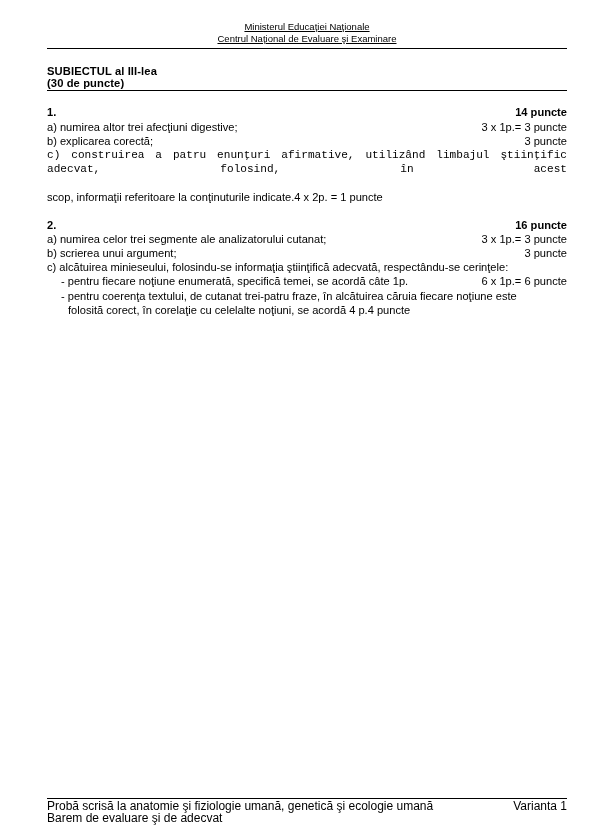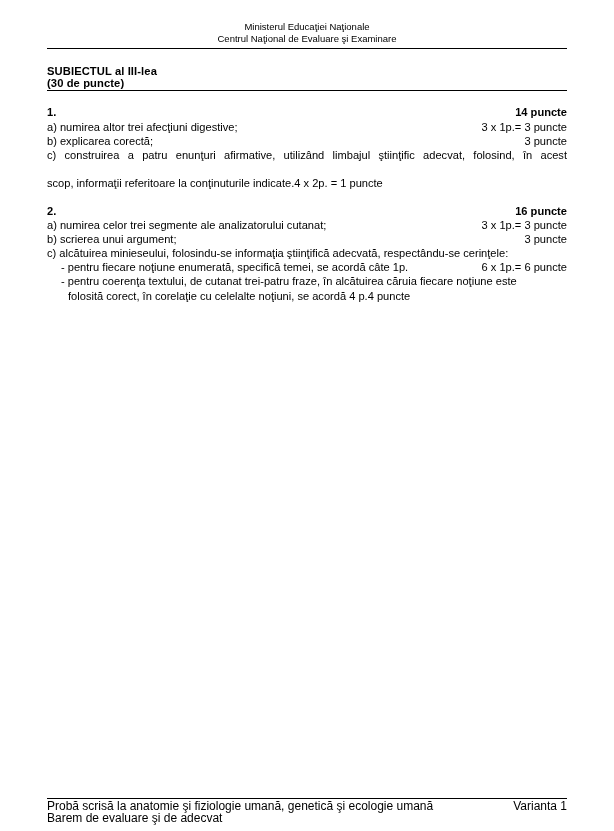--- a/index.html
+++ b/index.html
@@ -30,20 +30,21 @@
 
   
   .doc-header {
     padding-top: 21px;
     text-align: center;
     font-size: 9.5px;
     line-height: 12.2px;
   }
   .doc-header .hline {
     white-space: nowrap;
+    text-decoration: underline;
   }
   .header-rule {
     margin-top: 2.5px;
     border-top: 1.6px solid #000;
     height: 0;
     font-size: 0;
     line-height: 0;
   }
 
   
@@ -79,20 +80,21 @@
   .row .right { flex: 0 0 auto; padding-left: 10px; }
 
   .bold { font-weight: bold; }
 
   .para-just {
     text-align: justify;
     text-justify: inter-word;
   }
   .para-just > .jline {
     display: block;
+    font-family: Liberation Mono, monospace;
   }
   .jline.stretch {
     text-align: justify;
   }
   .jline.stretch::after {
     content: "";
     display: inline-block;
     width: 100%;
   }
 

